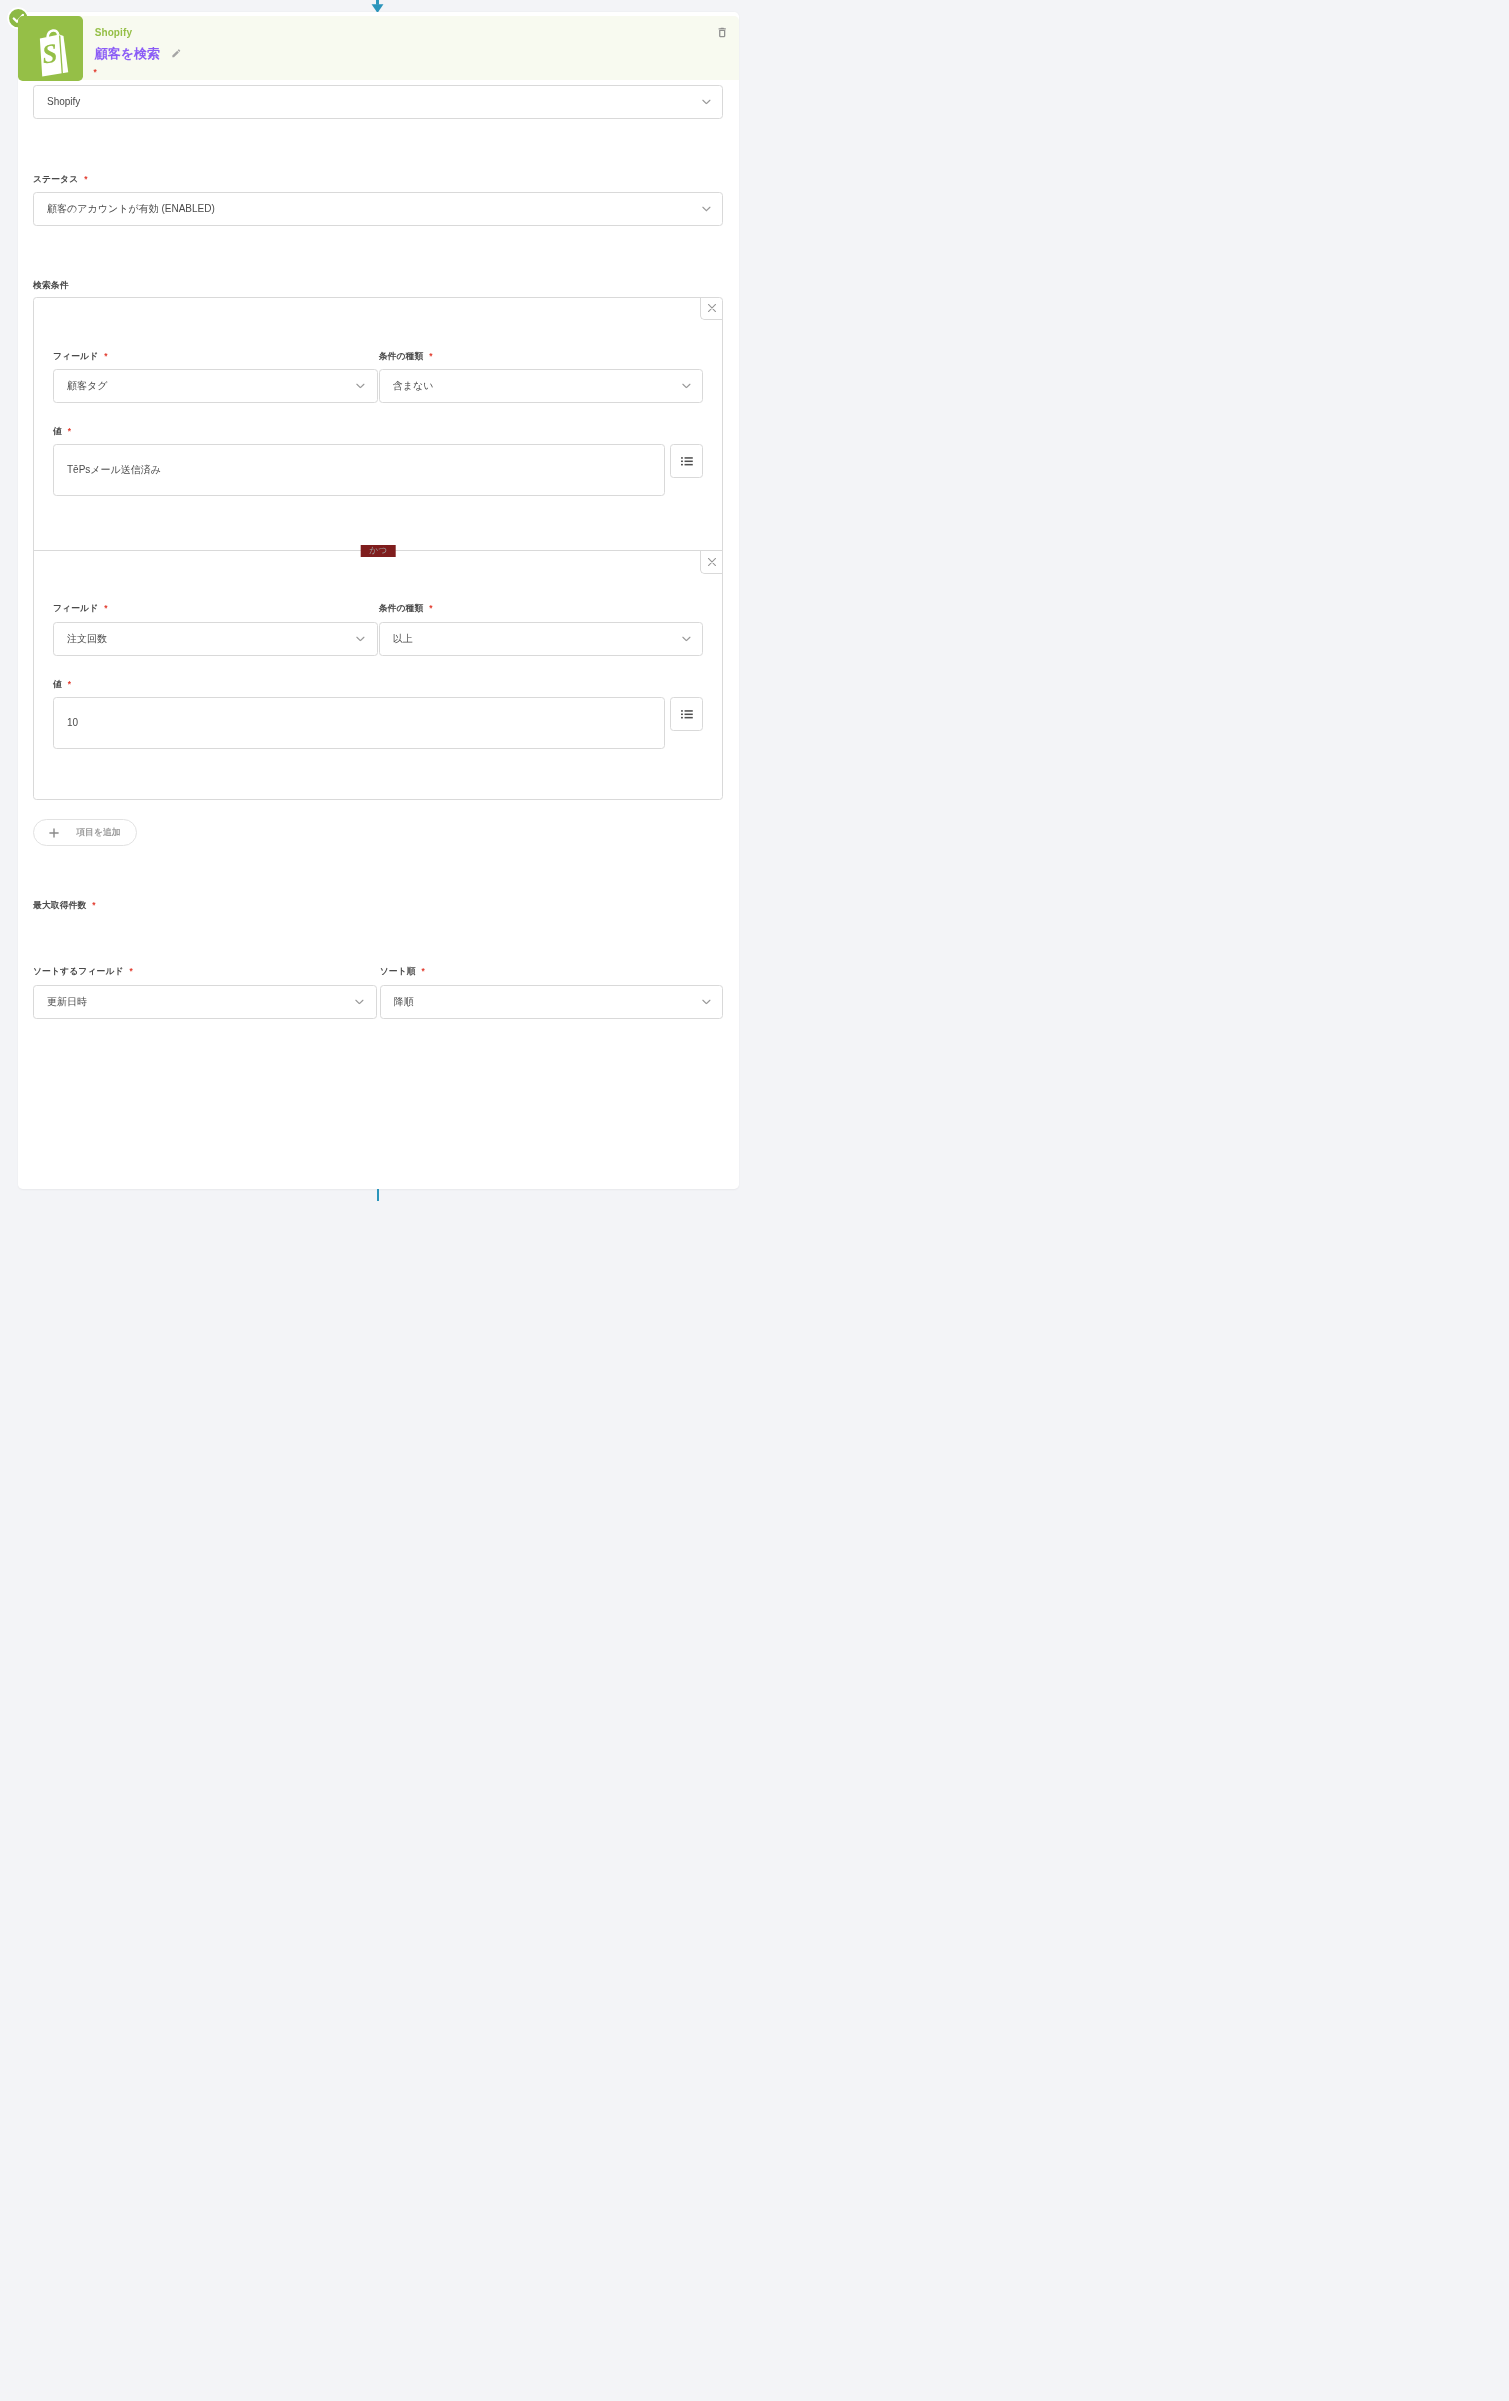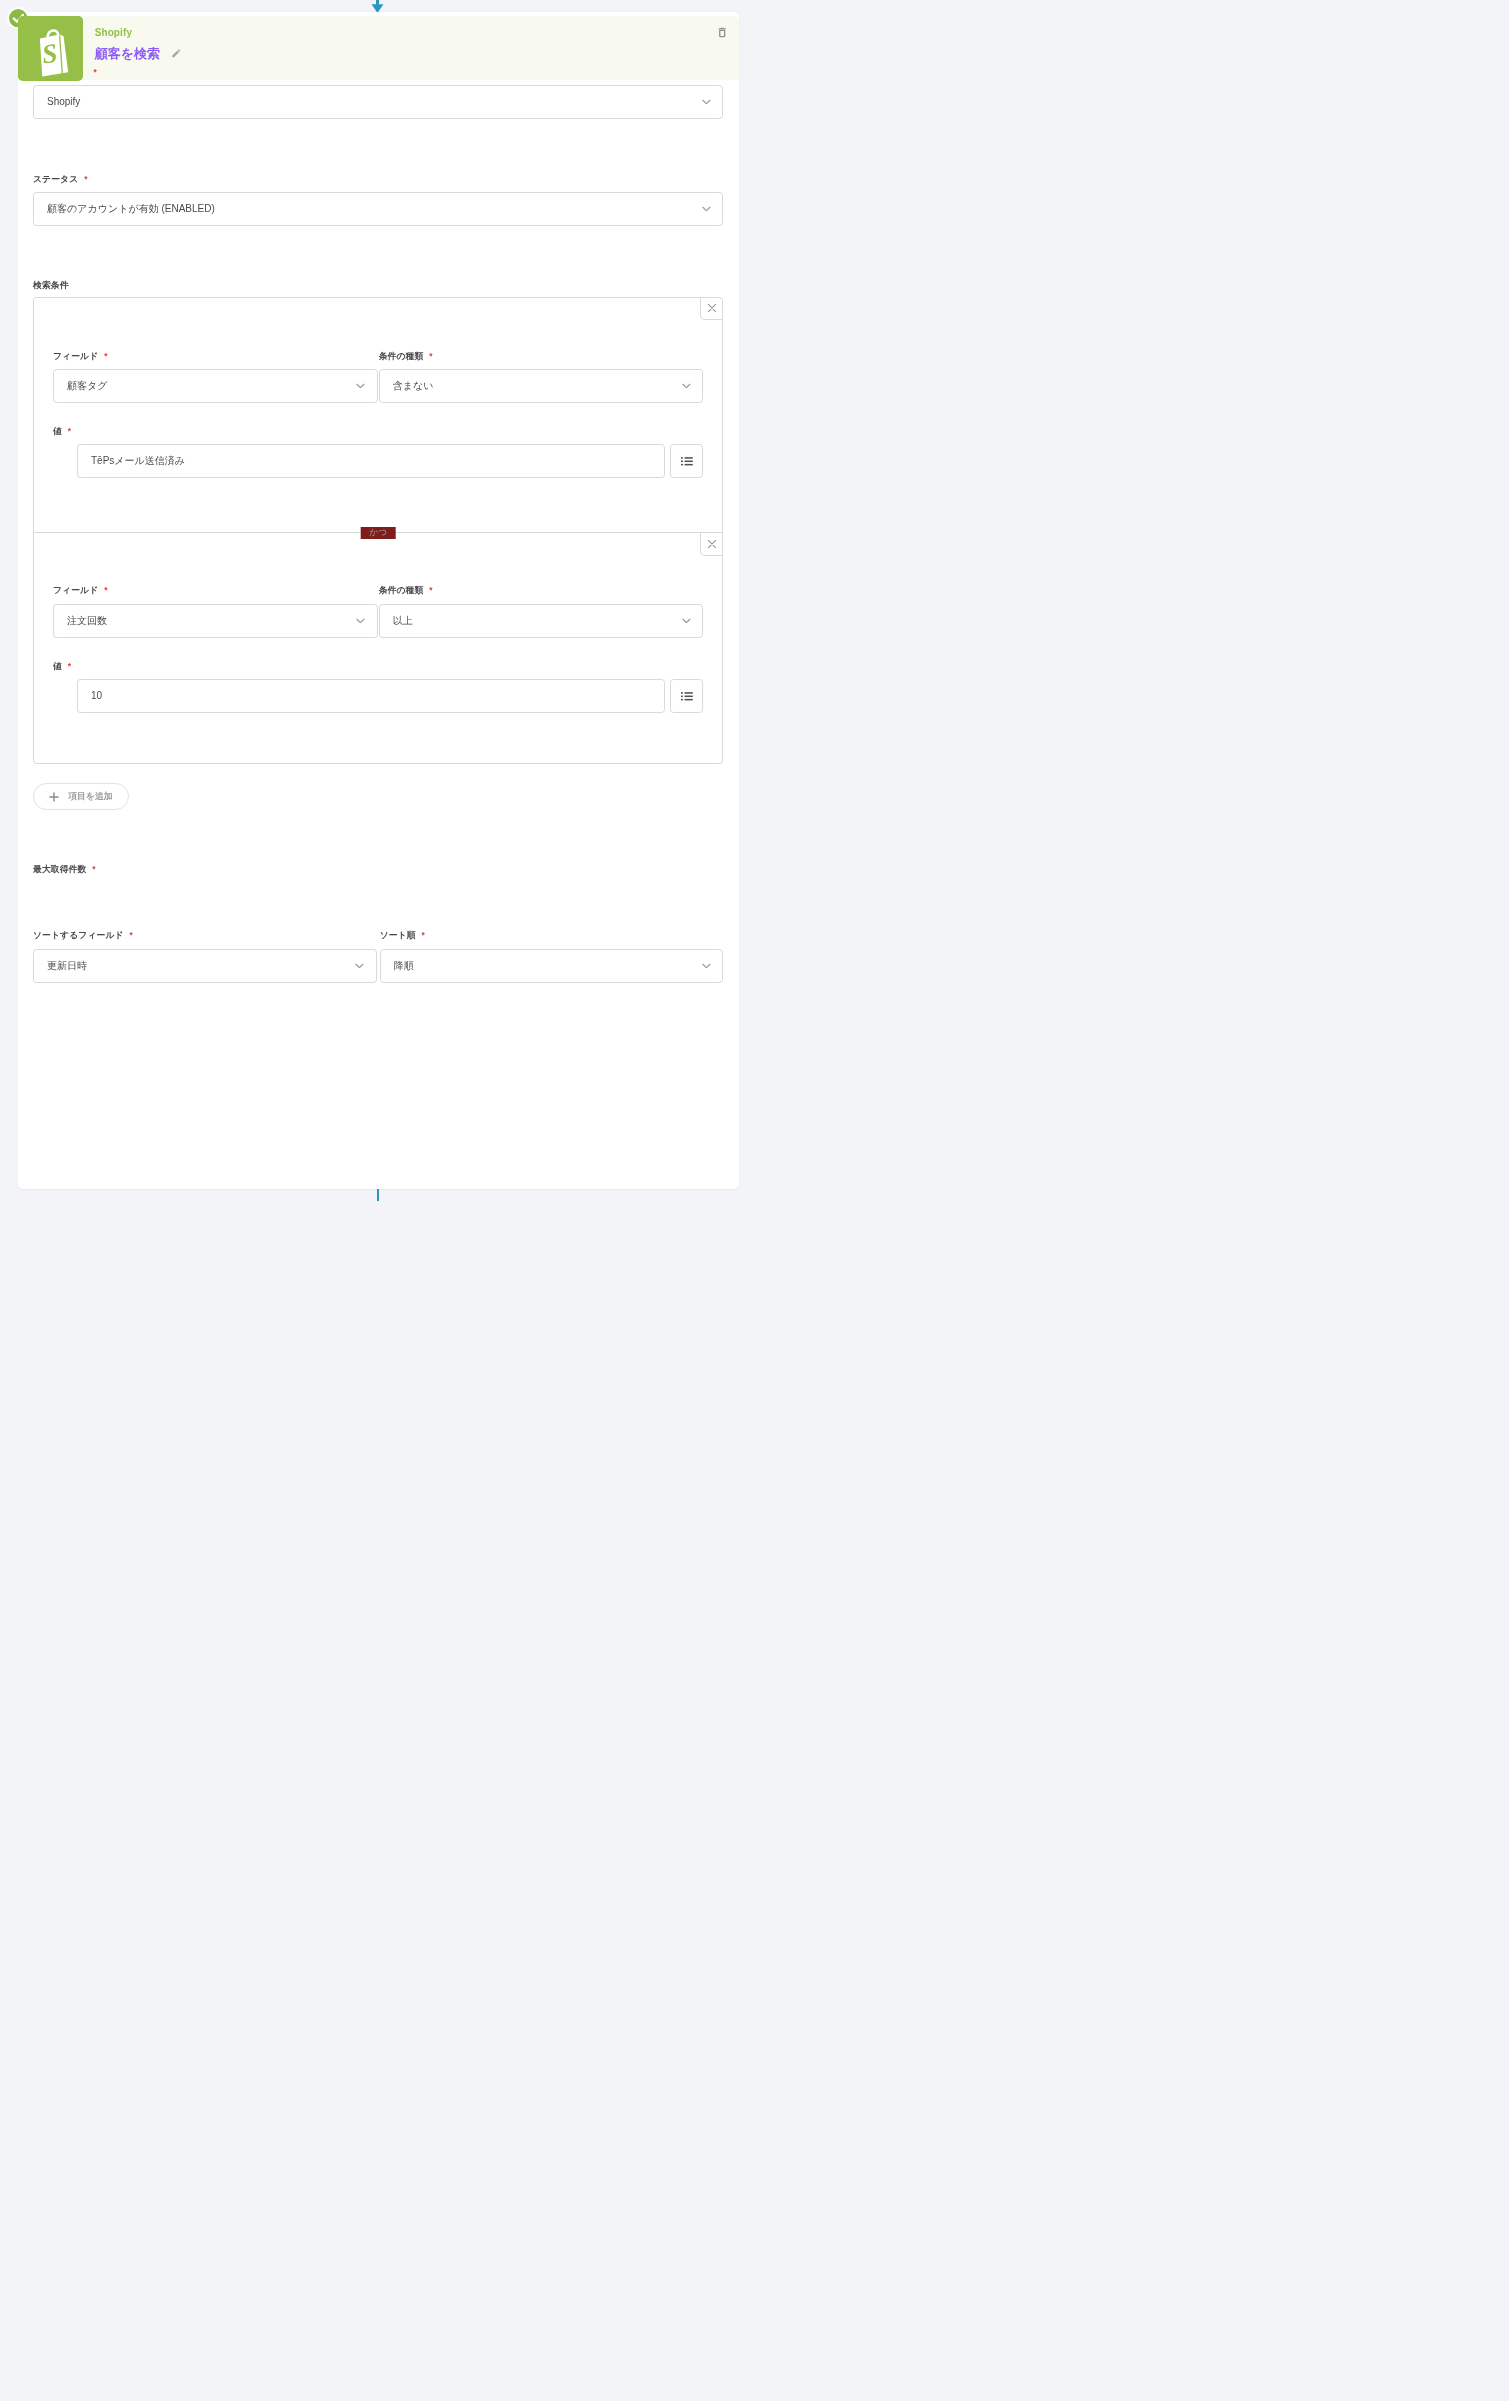--- a/index.html
+++ b/index.html
@@ -64,24 +64,24 @@
   .select-box {
     position:relative; height:34px;
     border:0.6px solid #d9d9d9; border-radius:3.5px; background:#fff;
     display:flex; align-items:center;
     padding:0 27px 0 13px;
     font-size:10px; color:#4a4a4a;
   }
   .select-box .chevron { position:absolute; right:11.8px; top:50%; transform:translateY(-50%); }
 
   .text-input {
-    width:100%; height:34px;
+    width:100%; height:52px;
     border:0.6px solid #d9d9d9; border-radius:3.5px; background:#fff;
     padding:15px 13px; font-size:10px; color:#4a4a4a;
-    font-family:inherit; outline:none; display:block;margin-left:24px;
+    font-family:inherit; outline:none; display:block;
   }
 
   .sec-connection { margin-top:32px; }
   .sec-status    { margin-top:55px; }
   .sec-search    { margin-top:54px; }
   .sec-search > .field-label-row { margin-bottom:4.7px; }
   .sec-max       { margin-top:54px; }
   .sort-row      { margin-top:54px; display:flex; gap:3px; }
   .sort-row .sort-col { flex:1 1 0; }
 
@@ -110,21 +110,21 @@
   .value-row .text-input { flex:1 1 auto; width:auto; }
   .list-btn {
     flex:0 0 33px; width:33px; height:34px;
     border:0.6px solid #d9d9d9; border-radius:3.5px; background:#fff;
     display:flex; align-items:center; justify-content:center;
   }
 
   .add-btn {
     margin-top:19.5px;
     height:27px; padding:0 15.3px;
-    display:inline-flex; align-items:center; gap:9px;
+    display:inline-flex; align-items:center; gap:17px;
     background:#fff; border:0.6px solid #e2e2e2; border-radius:13.6px;
     font-size:8.8px; font-weight:700; color:#9b9b9b;
     font-family:inherit;
   }
 </style>
 </head>
 <body>
 
 <svg class="top-arrow" viewBox="0 0 32 22">
   <rect x="13.5" y="0" width="5" height="8" fill="#2b95bb"></rect>

